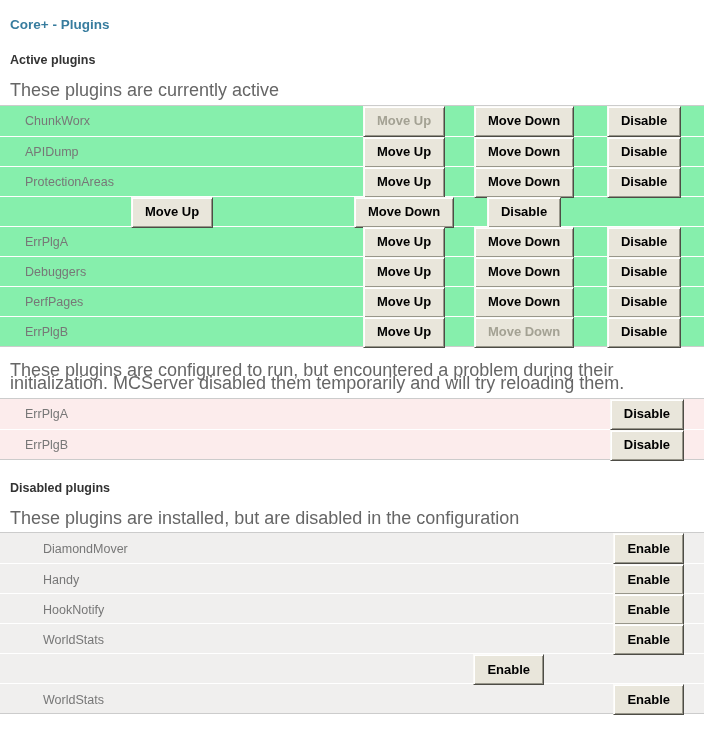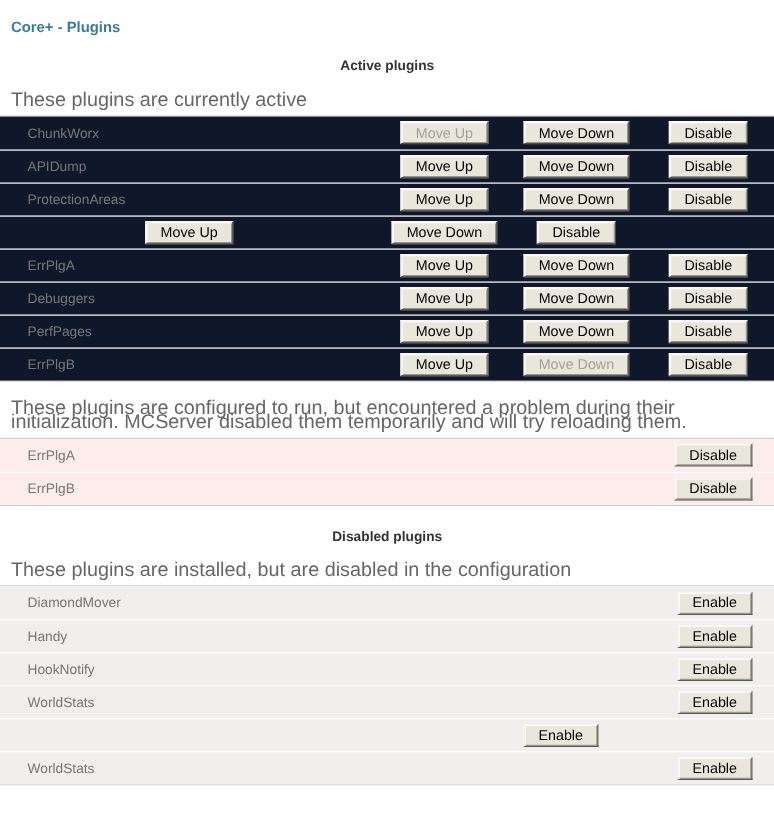--- a/index.html
+++ b/index.html
@@ -18,21 +18,20 @@
     padding-top: 2px;
     font-size: 13.5px;
     font-weight: bold;
     color: #377c9e;
   }
   .section-heading {
     margin: 21px 10px 0 10px;
     font-size: 12.5px;
     font-weight: bold;
     color: #333333;
-    text-align: center;
   }
   .section-desc {
     margin: 17px 10px 0 10px;
     font-size: 18px;
     line-height: 13.5px;
     color: #666666;
     max-width: 655px;
   }
   .plugin-table {
     margin-top: 7px;
@@ -41,45 +40,46 @@
   }
   .plugin-row {
     display: grid;
     align-items: center;
     height: 30px;
     box-sizing: border-box;
   }
   .plugin-row + .plugin-row {
     border-top: 1px solid #ffffff;
   }
-  .row-active   { background: #0f172a; grid-template-columns: 1fr 120px 120px 120px; }
+  .row-active   { background: #86efac; grid-template-columns: 1fr 120px 120px 120px; }
   .row-error    { background: #fcecec; grid-template-columns: 1fr 140px; }
-  .row-disabled { background: #f0efee; grid-template-columns: 1fr 140px; }
+  .row-disabled { background: #f0efee; grid-template-columns: 1fr 140px; padding-left: 18px; }
   .plugin-name {
     padding-left: 25px;
     font-size: 12.5px;
     color: #777777;
     white-space: nowrap;
     overflow: hidden;
   }
   .cell-center { text-align: center; }
   .cell-right  { text-align: right; padding-right: 20px; }
   .btn {
     font-family: "Liberation Sans", "DejaVu Sans", sans-serif;
     font-size: 13px;
     color: #000000;
     background: #e9e6db;
     border: 1px solid;
     border-color: #fbfaf7 #4d4c45 #4d4c45 #fbfaf7;
     box-shadow: inset 1px 1px 0 #ffffff, inset -1px -1px 0 #98968a;
-    height: 21px;
+    height: 31px;
     line-height: 18px;
     padding: 0 13px;
     cursor: pointer;
     border-radius: 0;
+    font-weight: bold;
   }
   .btn[disabled] {
     color: #a3a193;
     cursor: default;
   }
 </style>
 </head>
 <body>
 
 <div class="page">

